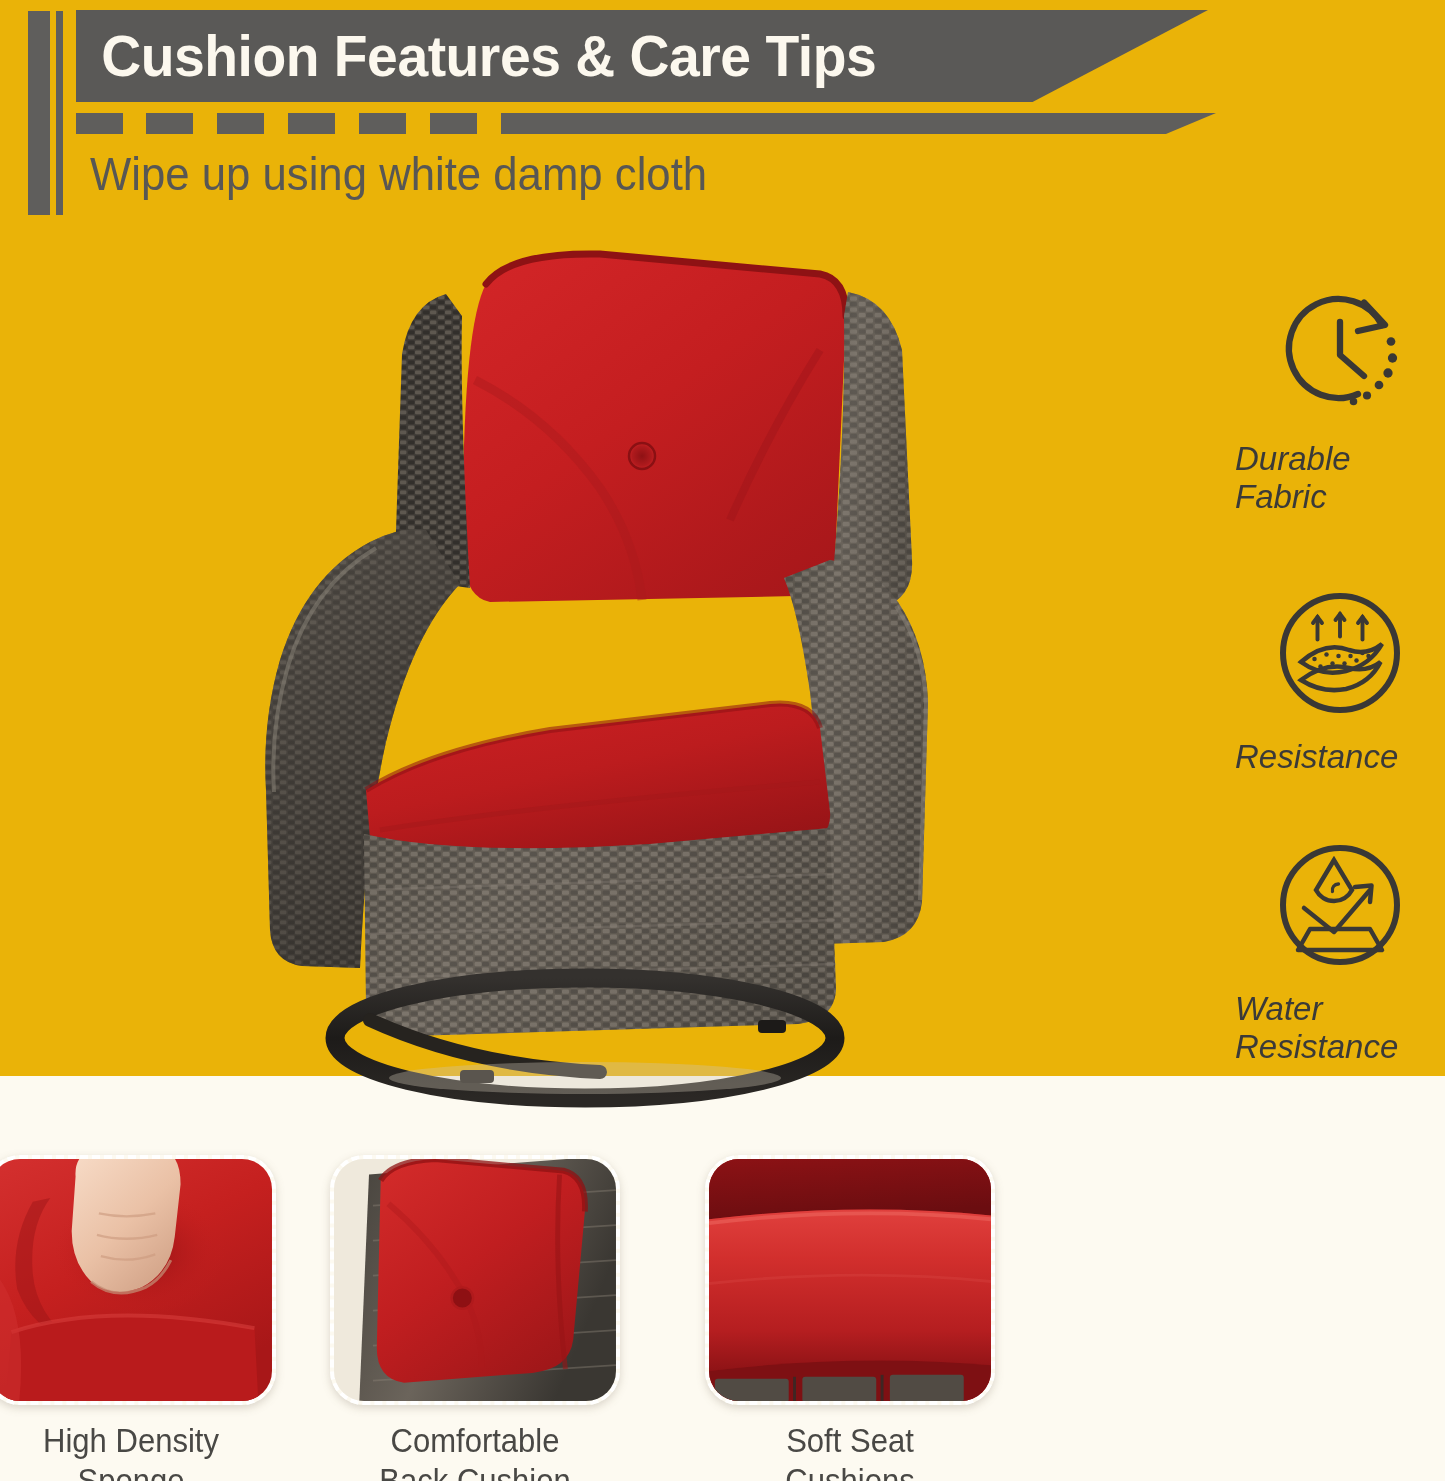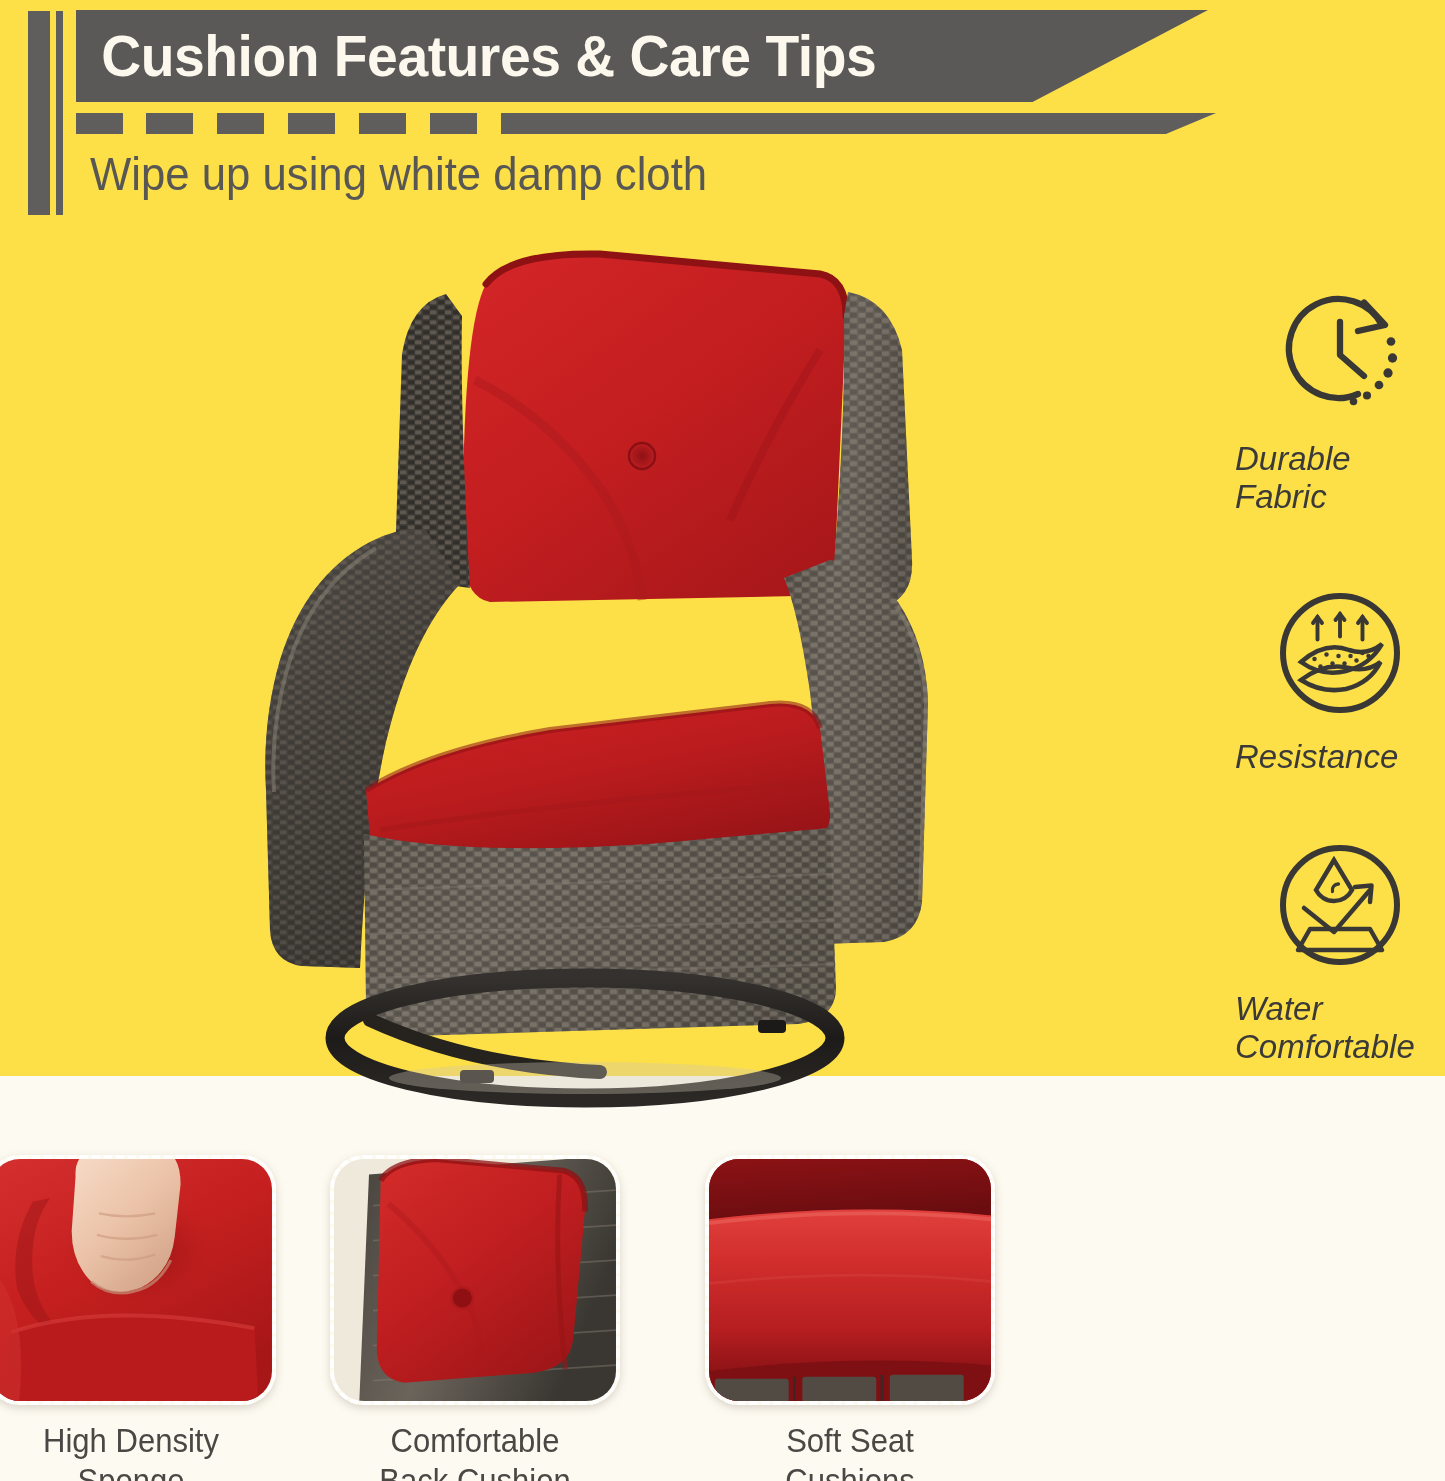--- a/index.html
+++ b/index.html
@@ -2,21 +2,21 @@
 <html><head>
 <meta charset="utf-8">
 <style>
   * { box-sizing: border-box; margin: 0; padding: 0; }
   html, body {
     width: 1445px; height: 1481px;
     background: #FDFAF1;
     font-family: "Liberation Sans", sans-serif;
     overflow: hidden;
   }
-  #page { position: relative; width: 1445px; height: 1076px; background: #fde047; }
+  #page { position: relative; width: 1445px; height: 1076px; background: #eab308; }
 
   
   #header { position: absolute; left: 0; top: 0; width: 1445px; height: 225px; }
   .vbar-thick { position: absolute; left: 28px; top: 11px; width: 22px; height: 204px; background: #5F5E5C; }
   .vbar-thin  { position: absolute; left: 56px; top: 11px; width: 7px;  height: 204px; background: #5F5E5C; }
 
   .title-banner {
     position: absolute; left: 76px; top: 10px; width: 1132px; height: 92px;
     background: #5A5957;
     clip-path: polygon(0 0, 100% 0, 84.5% 100%, 0 100%);
@@ -271,21 +271,21 @@
     <div class="feature" id="feat-2">
       <svg class="feature-icon" width="150" height="150" viewBox="0 0 100 100">
         <circle cx="50" cy="50" r="38" fill="none" stroke="#3A3835" stroke-width="4"></circle>
         <path d="M46 20 L34 40 A13.5 13.5 0 0 0 58 40 Z" fill="none" stroke="#3A3835" stroke-width="3"></path>
         <path d="M45 41 A4 4 0 0 1 49 36" fill="none" stroke="#3A3835" stroke-width="2.2" stroke-linecap="round"></path>
         <path d="M26 52 L46 68 L70 40" fill="none" stroke="#3A3835" stroke-width="3" stroke-linejoin="round" stroke-linecap="round"></path>
         <path d="M60 38 L71 37 L70 48" fill="none" stroke="#3A3835" stroke-width="3" stroke-linejoin="round" stroke-linecap="round"></path>
         <path d="M30 66 L70 66 L78 80 L22 80 Z" fill="none" stroke="#3A3835" stroke-width="3" stroke-linejoin="round"></path>
       </svg>
       <div class="feature-label">Water
-Comfortable</div>
+Resistance</div>
     </div>
 
   </div>
 
   <div id="thumbs">
 
     <div class="thumb-wrap" id="thumb-0">
       <div class="thumb">
         <svg class="thumb-art" viewBox="0 0 290 250" preserveAspectRatio="none">
           <defs>

